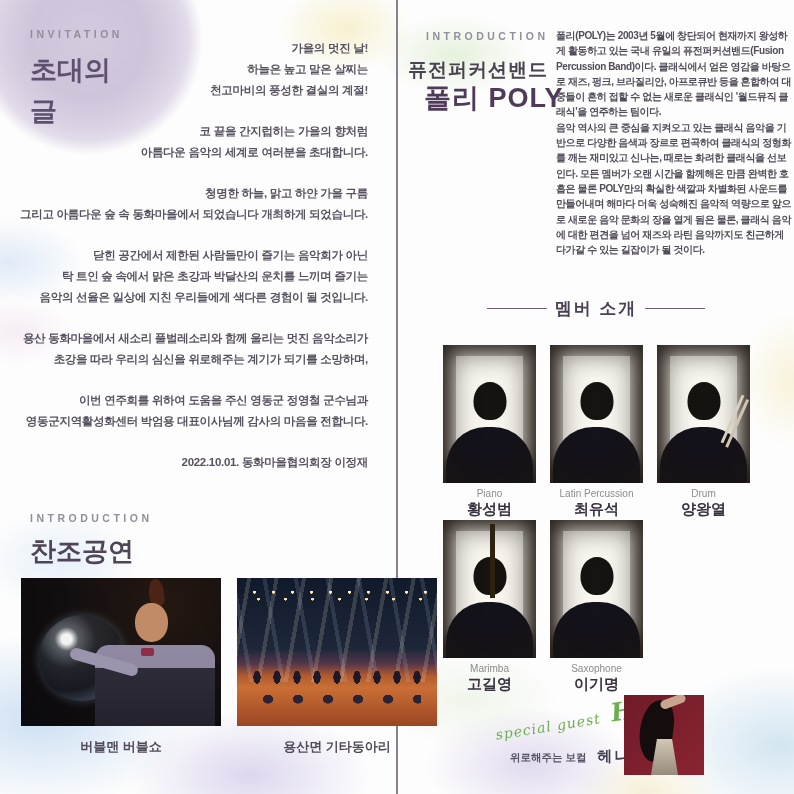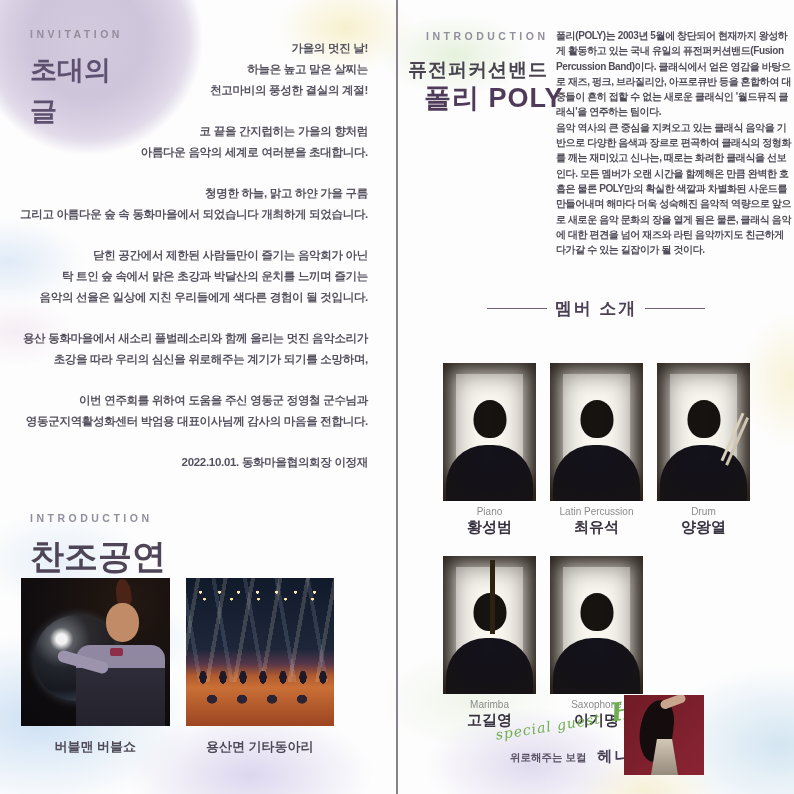--- a/index.html
+++ b/index.html
@@ -35,22 +35,22 @@
   .section-label{position:absolute;font-size:10.5px;font-weight:700;letter-spacing:3.5px;color:#928e9c;}
   .inv-label{left:30px;top:28px;}
   .perf-label{left:30px;top:512px;}
   .intro-label{left:28px;top:30px;}
 
   .inv-title{position:absolute;left:30px;top:50px;font-size:27px;line-height:41px;font-weight:700;color:#5e5170;white-space:pre-line;}
   .inv-text{position:absolute;right:28px;top:38px;width:350px;text-align:right;font-size:11.5px;font-weight:700;color:#56525f;line-height:21px;letter-spacing:-0.3px;}
   .inv-text .para{white-space:pre-line;margin:0 0 20px 0;}
   .inv-text .signoff{margin-top:0;}
 
-  .perf-title{position:absolute;left:30px;top:534px;font-size:34px;font-weight:700;color:#4e4557;}
-  .perf-photos{position:absolute;left:21px;top:578px;width:313px;display:flex;gap:16px;justify-content:flex-end;}
+  .perf-title{position:absolute;left:30px;top:534px;font-size:26px;font-weight:700;color:#4e4557;}
+  .perf-photos{position:absolute;left:21px;top:578px;width:416px;display:flex;gap:16px;justify-content:flex-end;}
   .perf-item{flex:1;text-align:center;}
   .perf-caption{margin-top:12px;font-size:13px;font-weight:700;color:#4f4a58;}
 
   
   .photo-frame{position:relative;width:100%;height:148px;overflow:hidden;background:#0c0a0c;}
   .bubble-photo{background:radial-gradient(circle at 72% 18%, #241811 0%, #120e10 55%, #0a090b 100%);}
   .bub{position:absolute;left:9%;top:25%;width:86px;height:86px;border-radius:50%;
     background:radial-gradient(circle at 32% 28%, rgba(255,255,255,.95) 0 6%, rgba(220,240,255,.35) 14%, rgba(140,180,220,.14) 34%, rgba(90,130,190,.10) 60%, rgba(150,200,240,.35) 84%, rgba(240,250,255,.85) 96%);
     box-shadow:0 0 10px rgba(180,220,255,.25);}
   .bm-hair{position:absolute;left:64%;top:1%;width:15px;height:27px;border-radius:50% 50% 30% 30%;background:#4b2317;transform:rotate(-7deg);}
@@ -83,21 +83,21 @@
   .band-name{position:absolute;left:26px;top:80px;font-size:27px;font-weight:800;color:#4f3b59;letter-spacing:1px;}
   .band-desc{position:absolute;left:158px;top:28px;width:236px;max-height:252px;overflow:hidden;
     font-size:10px;line-height:15.3px;font-weight:600;color:#514d59;letter-spacing:-0.4px;
     white-space:pre-line;word-break:break-all;text-align:left;}
 
   .members-heading{position:absolute;left:0;top:297px;width:100%;display:flex;align-items:center;justify-content:center;gap:8px;}
   .members-heading .h-line{width:60px;height:1px;background:#6d6172;}
   .members-heading .h-text{font-size:17px;font-weight:700;color:#4c4054;letter-spacing:2px;}
 
   .member-grid{position:absolute;left:45px;top:345px;display:grid;grid-template-columns:repeat(3,93px);column-gap:14px;row-gap:2px;}
-  .member{width:93px;text-align:center;margin-top:18px;}
+  .member{width:93px;text-align:center;}
   .member-photo{position:relative;width:93px;height:138px;background:#393028;overflow:hidden;}
   .m-window{position:absolute;left:13px;right:13px;top:11px;bottom:27px;background:#f9f7f0;box-shadow:0 0 16px 7px rgba(250,248,240,.85);}
   .m-head{position:absolute;width:33px;height:38px;border-radius:50% 50% 46% 46%;background:#171310;left:50%;top:37px;transform:translateX(-50%);}
   .m-body{position:absolute;left:3px;right:3px;bottom:0;height:56px;background:#14121a;border-radius:46% 46% 0 0/72% 72% 0 0;}
   .member-photo::after{content:'';position:absolute;inset:0;box-shadow:inset 0 0 26px 10px rgba(28,22,18,.55);}
   
   .member:nth-child(3) .member-photo::before{content:'';position:absolute;right:16px;top:48px;width:3px;height:52px;background:#d9cfbd;transform:rotate(24deg);z-index:2;box-shadow:6px 2px 0 0 #cfc4b0;}
   .member:nth-child(4) .member-photo::before{content:'';position:absolute;left:47px;top:4px;width:5px;height:74px;background:#2c220f;z-index:2;}
   .member:nth-child(6) .member-photo::before{content:'';position:absolute;right:13px;top:58px;width:16px;height:48px;border-radius:40% 40% 55% 55%;background:linear-gradient(180deg,#caa23a,#8f7021);transform:rotate(9deg);z-index:2;}
   .m-inst{margin-top:5px;font-size:10px;color:#8b8b8b;line-height:12px;}

